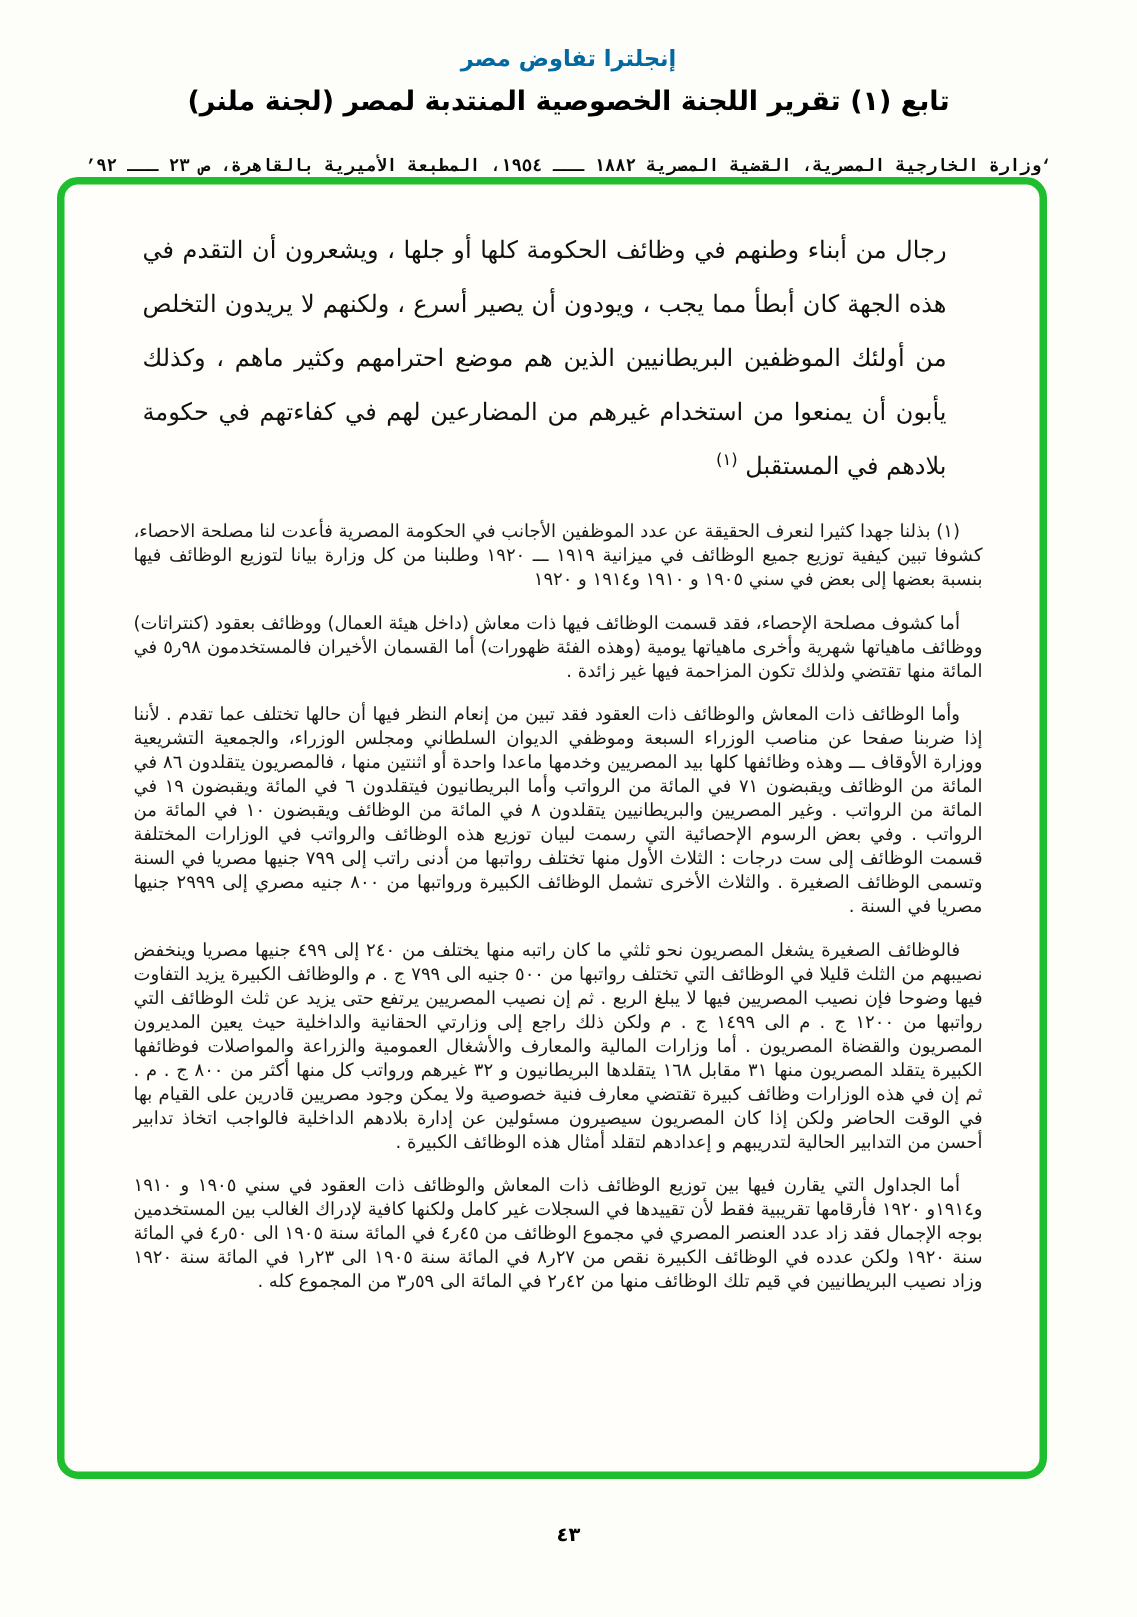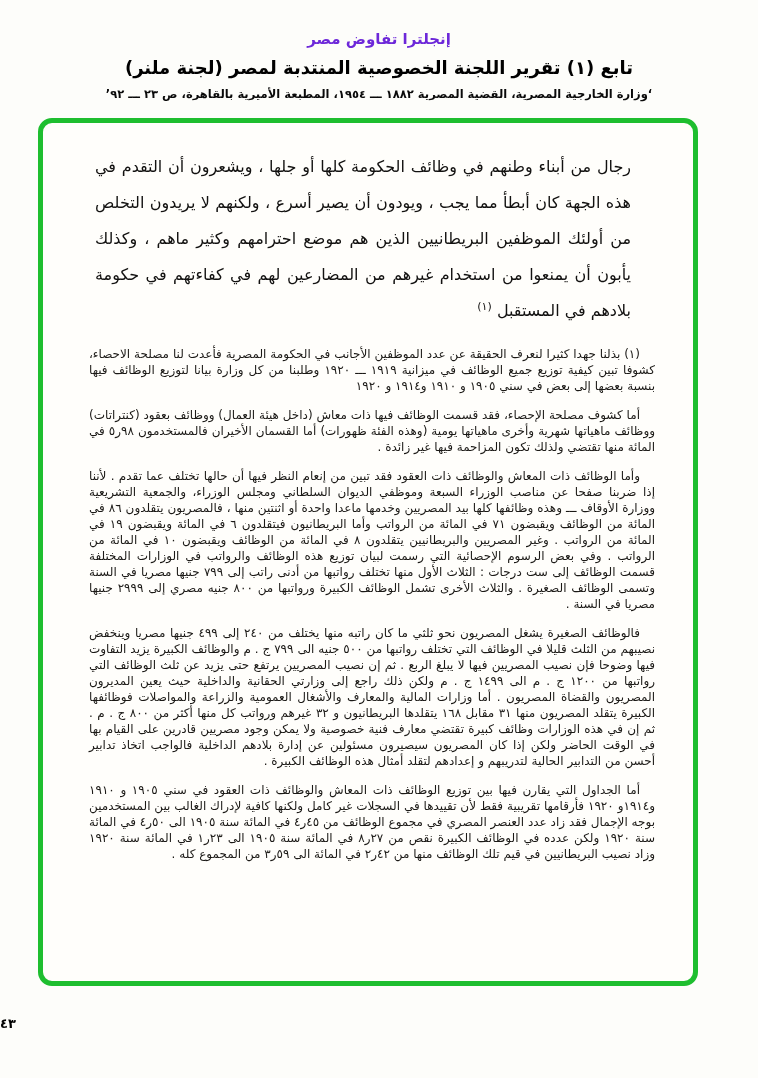--- a/index.html
+++ b/index.html
@@ -11,23 +11,23 @@
   html,body{width:758px;height:1078px;}
   body{
     background:var(--paper);
     font-family:"DejaVu Sans",sans-serif;
     color:var(--ink);
     position:relative;
     overflow:hidden;
   }
   .page{position:absolute;inset:0;}
   .header{padding-top:30px;text-align:center;direction:rtl;}
-  .header .h1{font-size:15px;font-weight:bold;color:#6d28d9;}
+  .header .h1{font-size:15px;font-weight:bold;color:#0369a1;}
   .header .h2{font-size:18px;font-weight:bold;margin-top:9px;color:#000;}
-  .header .h3{font-size:11.5px;font-weight:bold;margin-top:9px;color:#0a0a0a;}
+  .header .h3{font-size:11.5px;font-weight:bold;margin-top:25px;color:#0a0a0a;font-family:Liberation Mono, monospace;}
   .scan-frame{
     position:absolute;left:38px;top:118px;
     width:660px;height:868px;
     border:5px solid var(--green);
     border-radius:14px;
     background:#fffefb;
     overflow:hidden;
   }
   .quote{
     margin:26px 62px 0 52px;
@@ -42,20 +42,21 @@
     margin:17px 38px 0 46px;
     direction:rtl;
     font-size:12px;
     line-height:16px;
     text-align:justify;
     color:#1b1916;
   }
   .footnotes p{margin:0 0 13px;text-indent:15px;}
   .page-number{
     position:absolute;left:0;right:0;top:1016px;
+    text-align:center;
     font-size:13px;font-weight:bold;color:#000;
   }
 </style>
 </head>
 <body>
 
 <div class="page">
 
   <div class="header">
     <div class="h1">إنجلترا تفاوض مصر</div>

